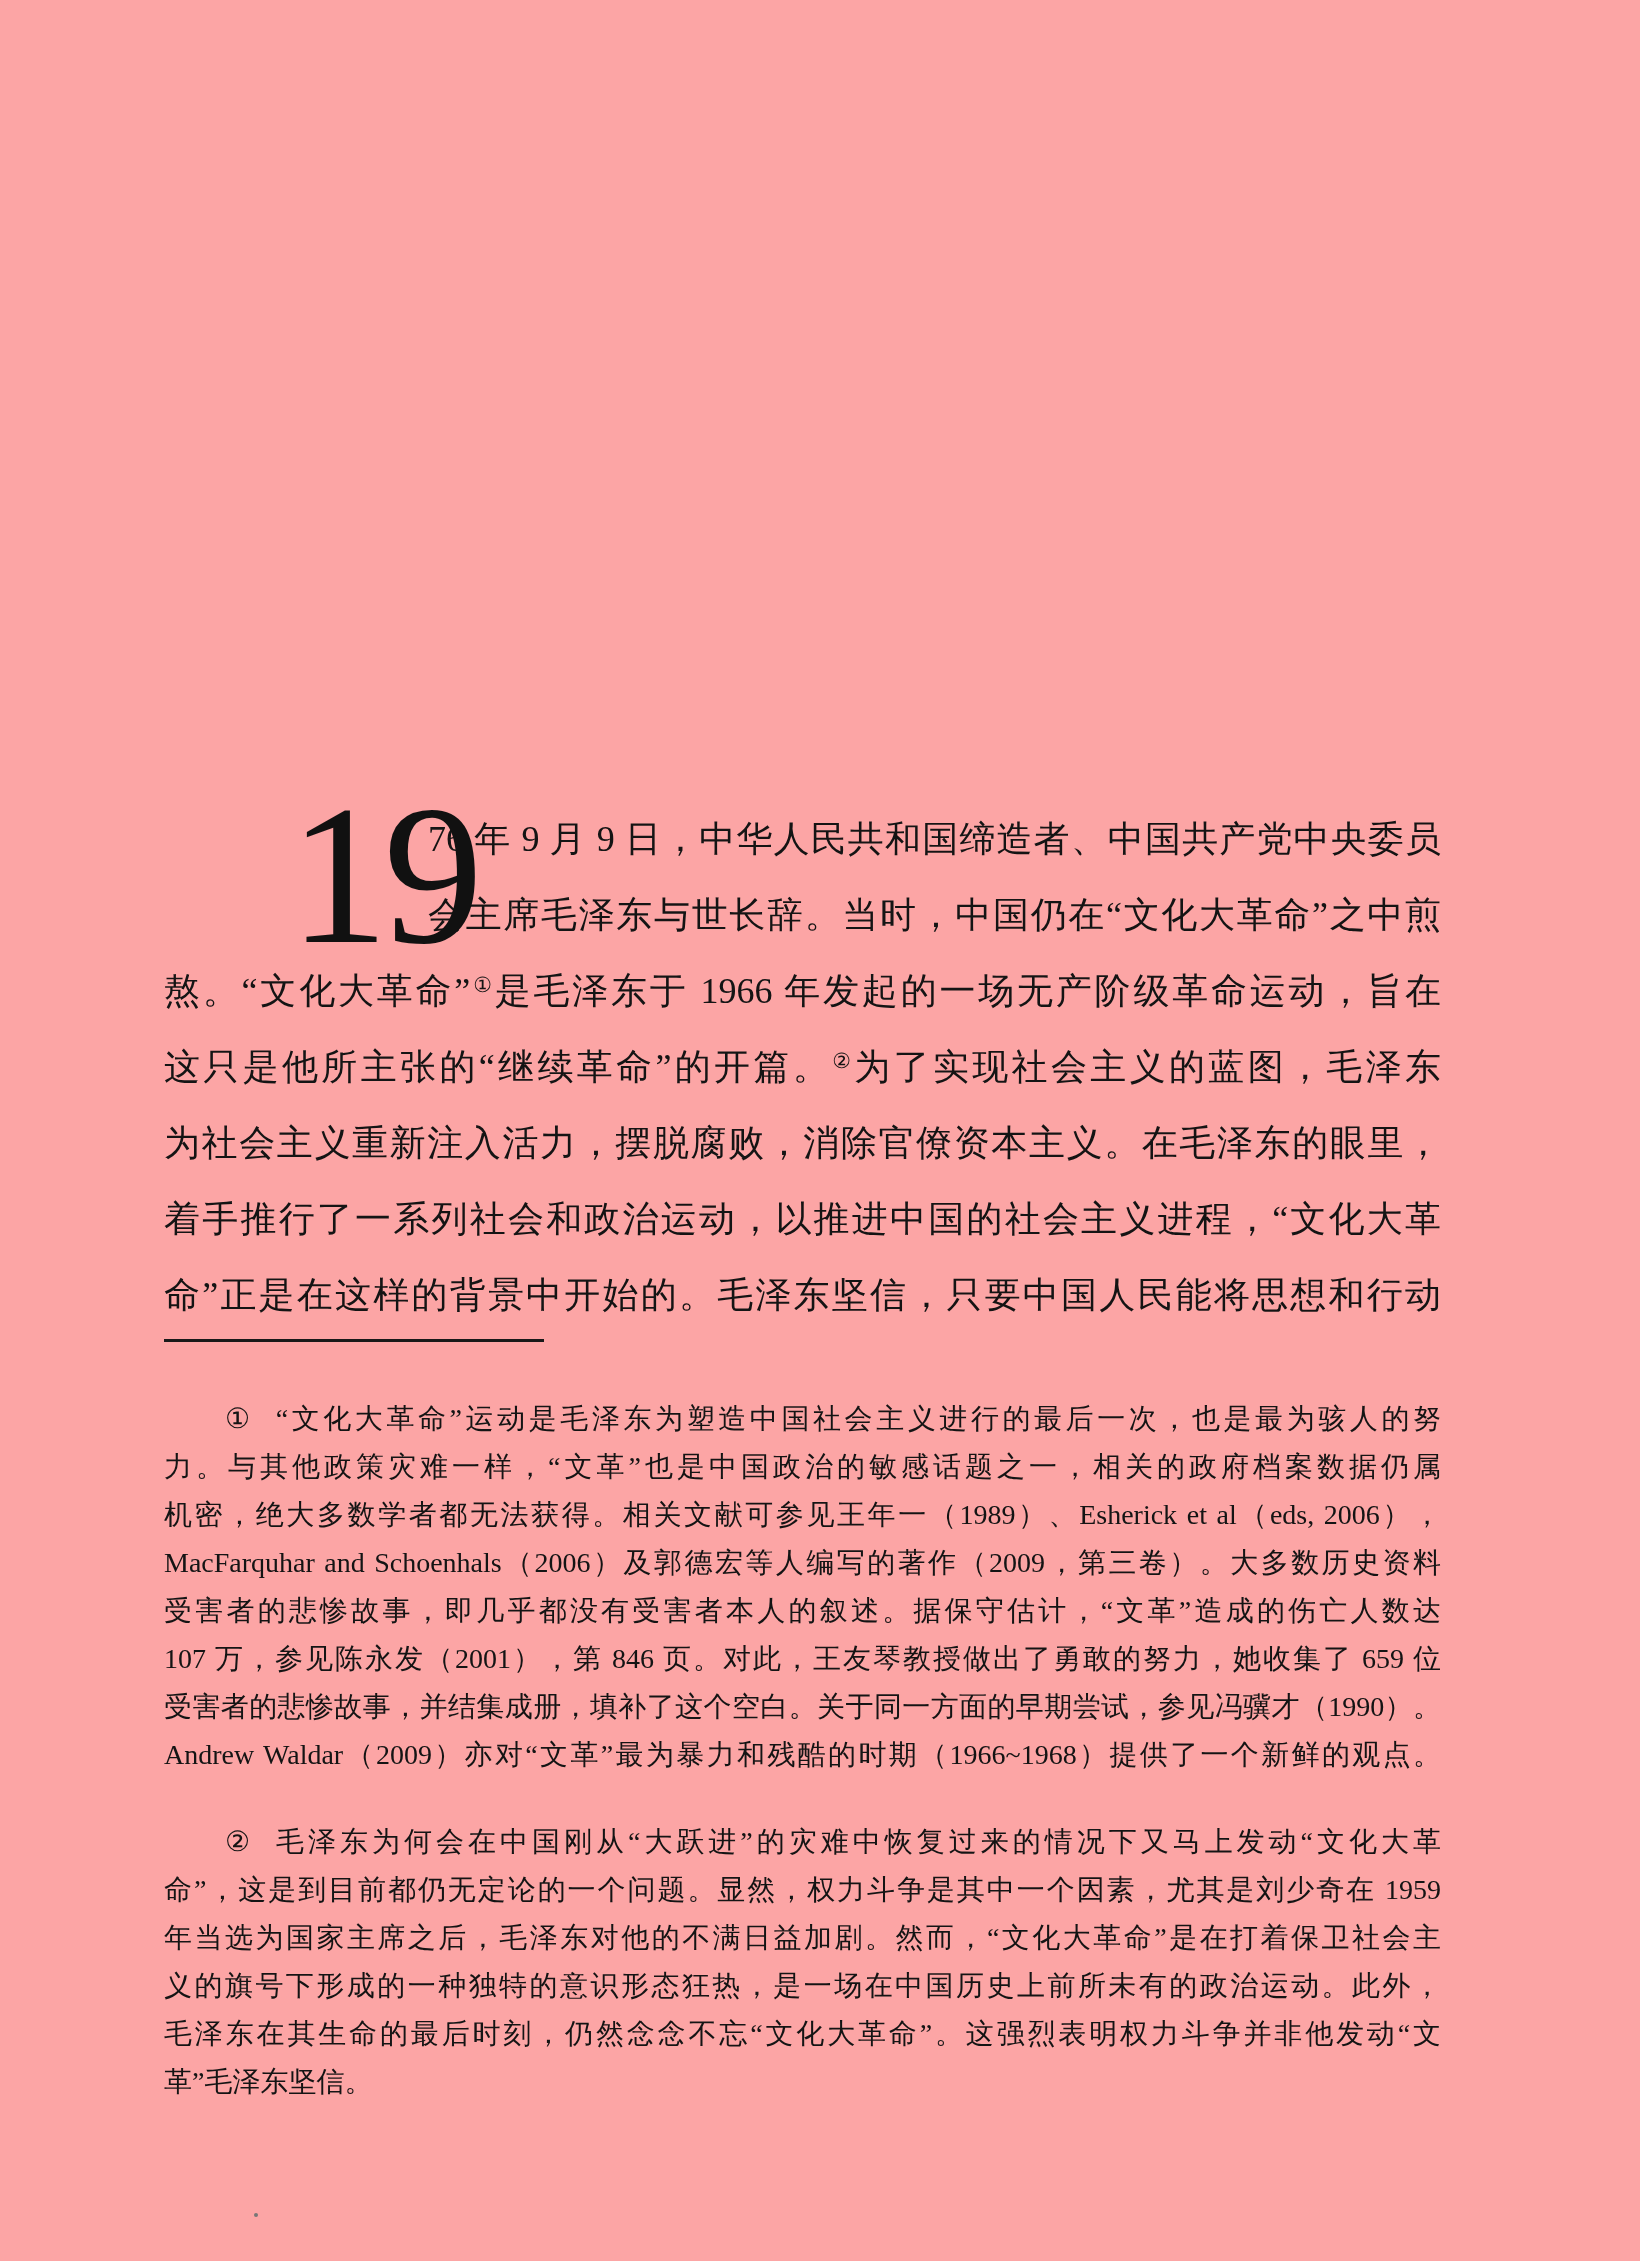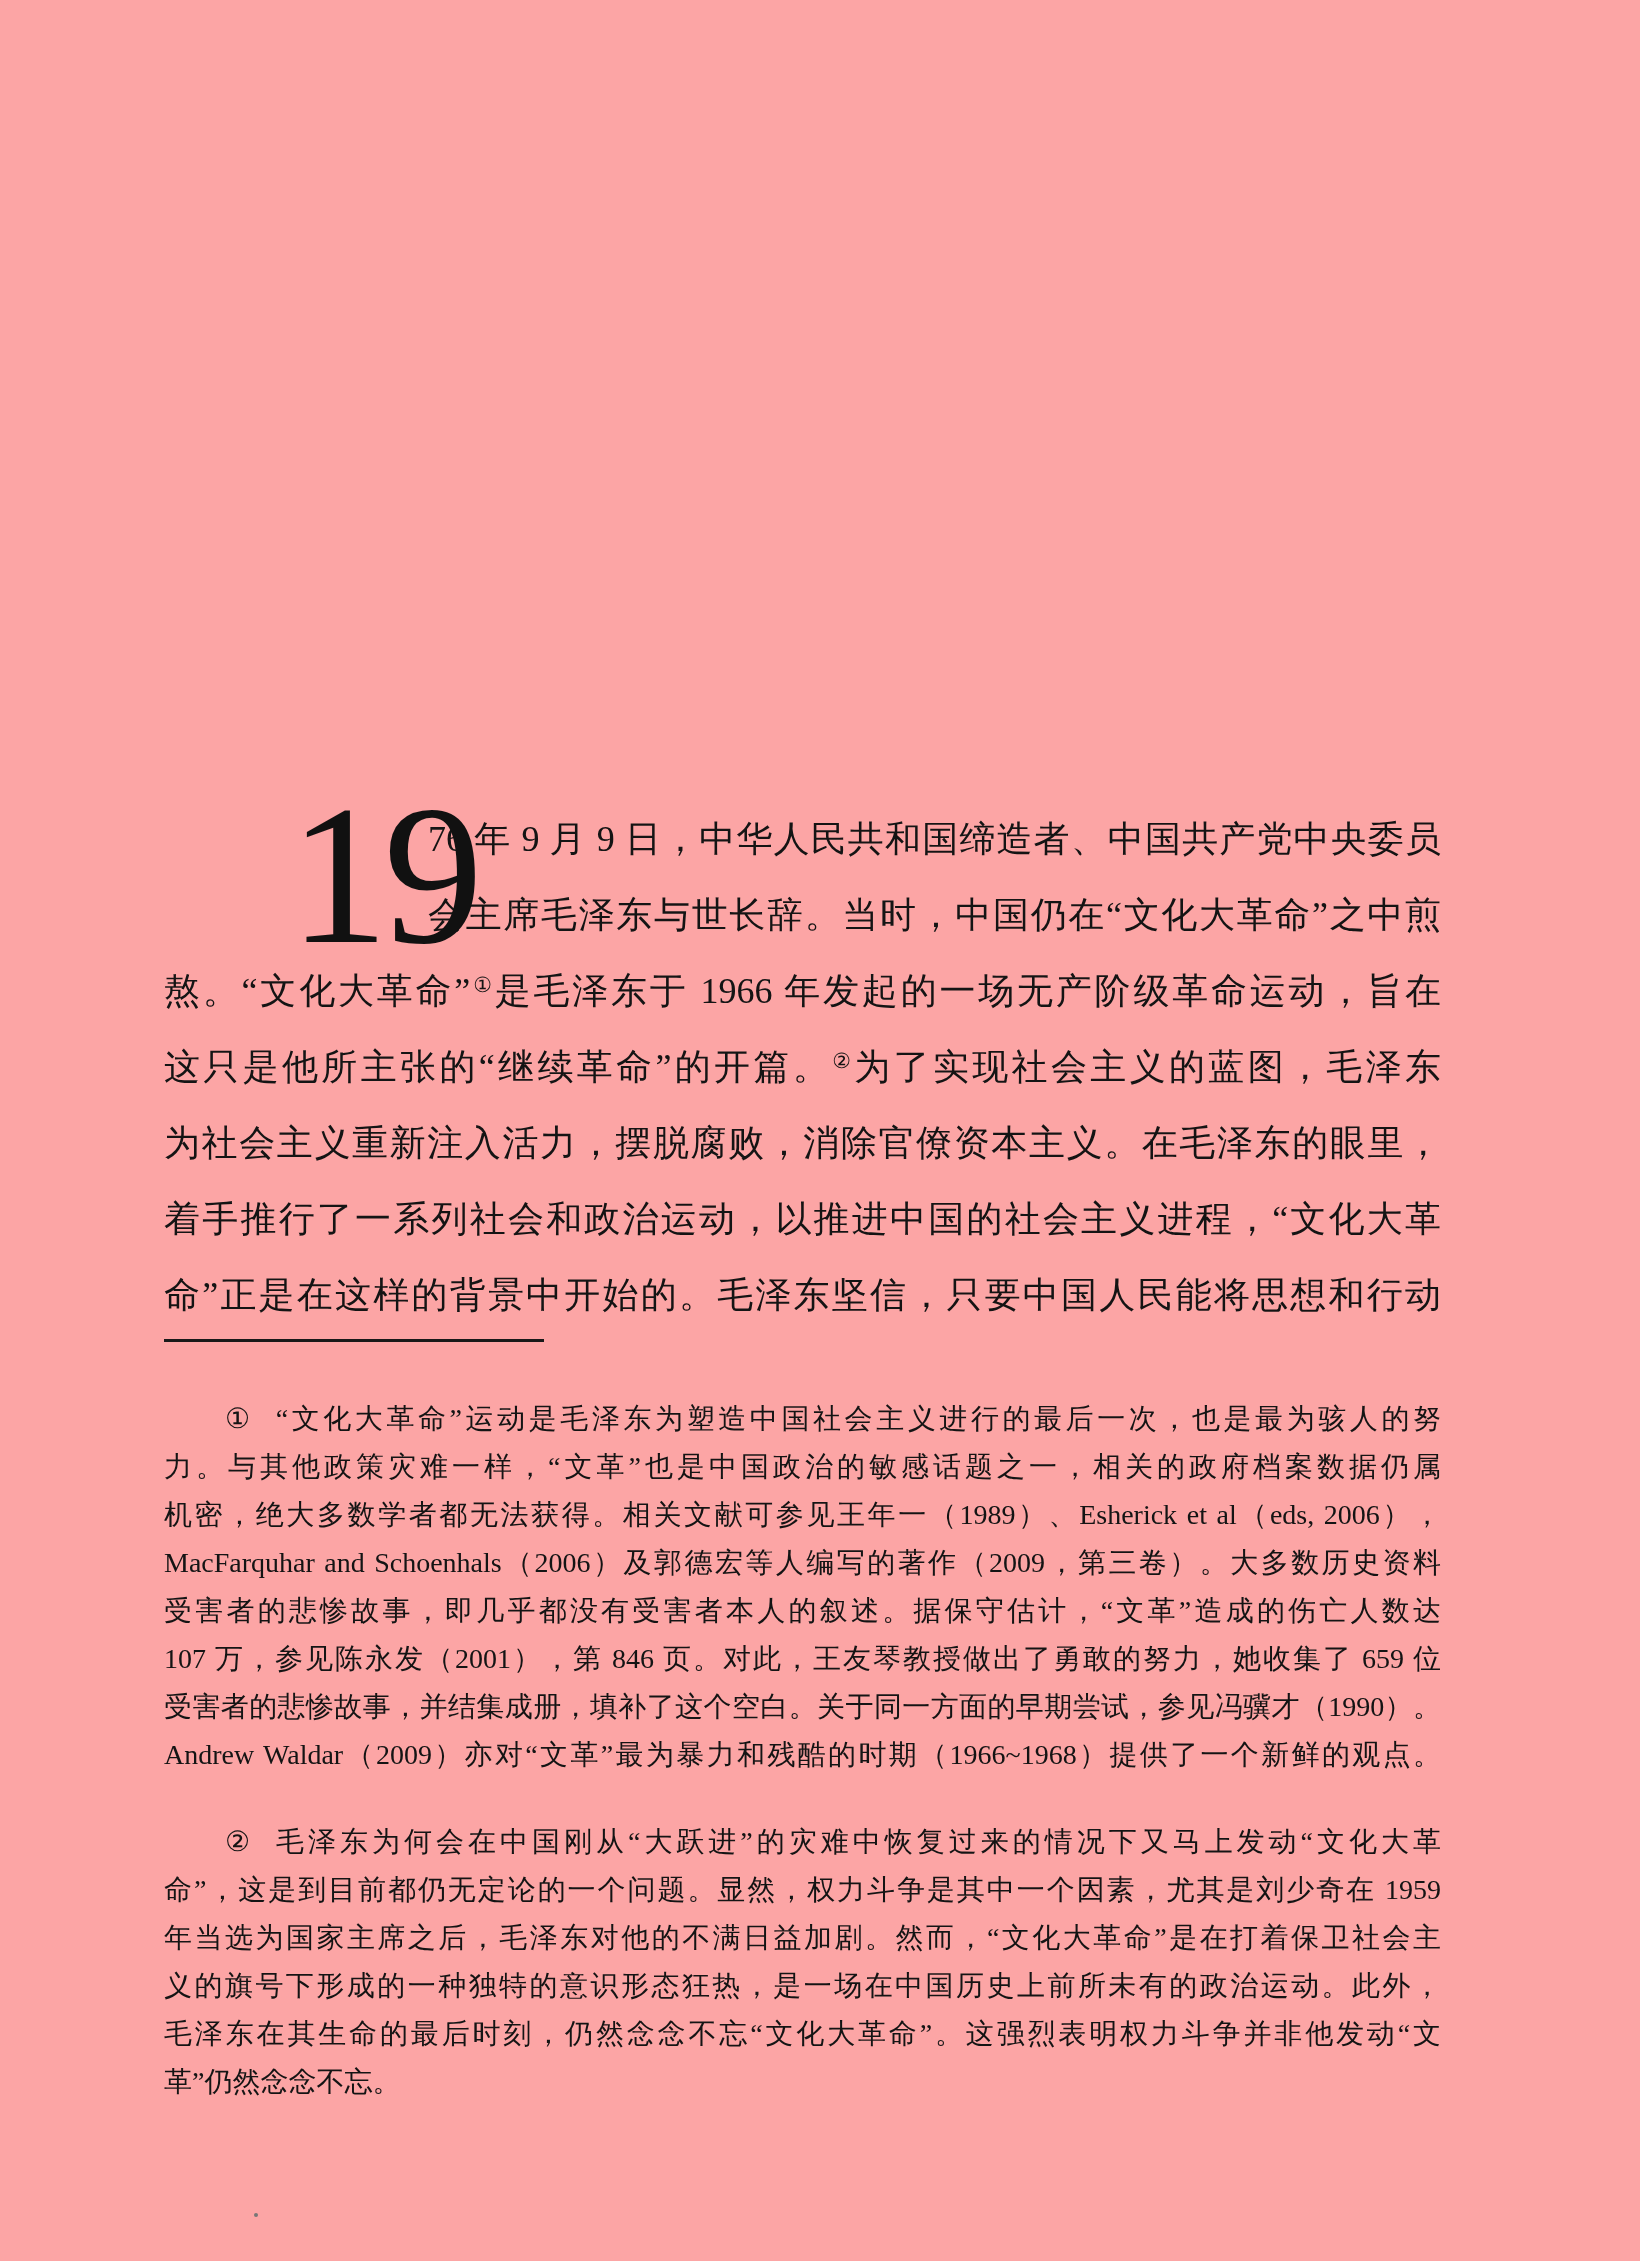--- a/index.html
+++ b/index.html
@@ -112,20 +112,20 @@
     <div class="fnline"><span>受害者的悲惨故事，即几乎都没有受害者本人的叙述。据保守估计，“文革”造成的伤亡人数达</span></div>
     <div class="fnline"><span>107 万，参见陈永发（2001），第 846 页。对此，王友琴教授做出了勇敢的努力，她收集了 659 位</span></div>
     <div class="fnline"><span>受害者的悲惨故事，并结集成册，填补了这个空白。关于同一方面的早期尝试，参见冯骥才（1990）。</span></div>
     <div class="fnline"><span>Andrew Waldar（2009）亦对“文革”最为暴力和残酷的时期（1966~1968）提供了一个新鲜的观点。</span></div>
 
     <div class="fnline fn-first"><span class="fn-marker">②</span><span>毛泽东为何会在中国刚从“大跃进”的灾难中恢复过来的情况下又马上发动“文化大革</span></div>
     <div class="fnline"><span>命”，这是到目前都仍无定论的一个问题。显然，权力斗争是其中一个因素，尤其是刘少奇在 1959</span></div>
     <div class="fnline"><span>年当选为国家主席之后，毛泽东对他的不满日益加剧。然而，“文化大革命”是在打着保卫社会主</span></div>
     <div class="fnline"><span>义的旗号下形成的一种独特的意识形态狂热，是一场在中国历史上前所未有的政治运动。此外，</span></div>
     <div class="fnline"><span>毛泽东在其生命的最后时刻，仍然念念不忘“文化大革命”。这强烈表明权力斗争并非他发动“文</span></div>
-    <div class="fnline no-just"><span>革”仍然念念不忘。</span></div>
+    <div class="fnline no-just"><span>革”毛泽东坚信。</span></div>
 
   </div>
 
   <div class="artifact-dot"></div>
 
 </div>
 
 
 </body></html>

